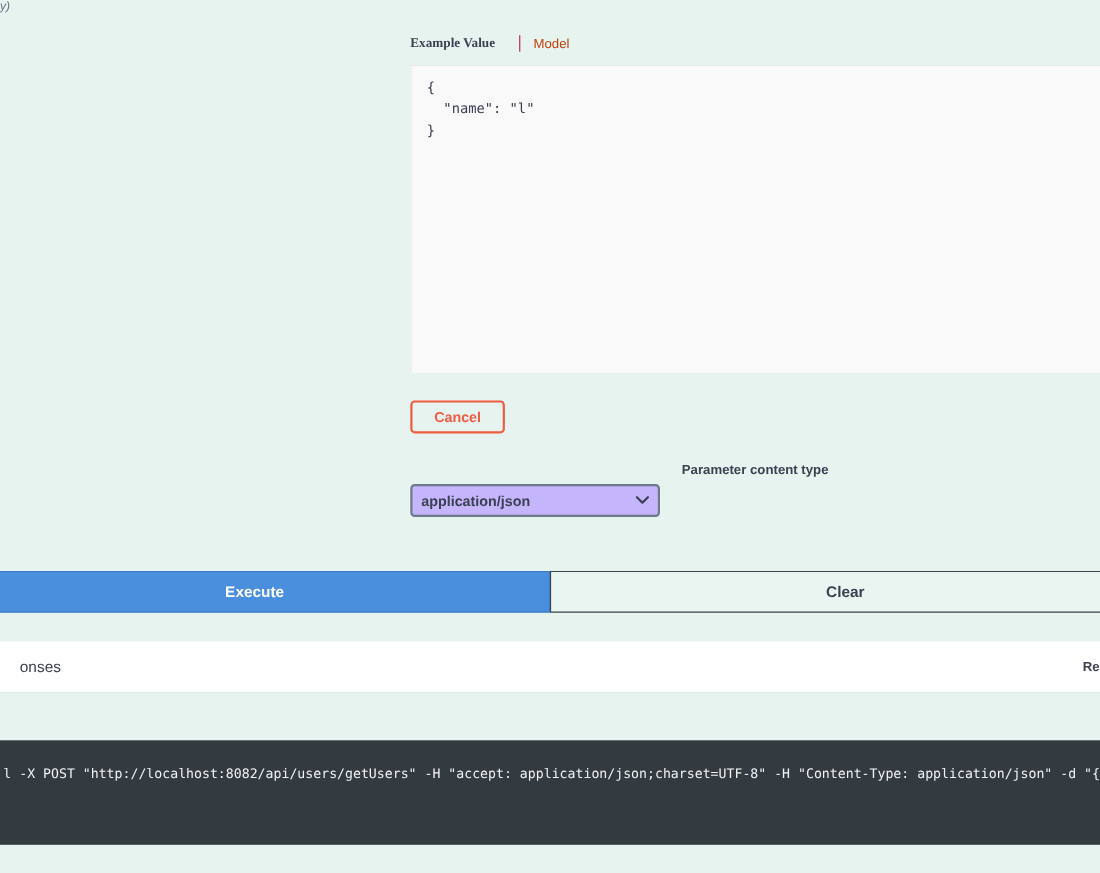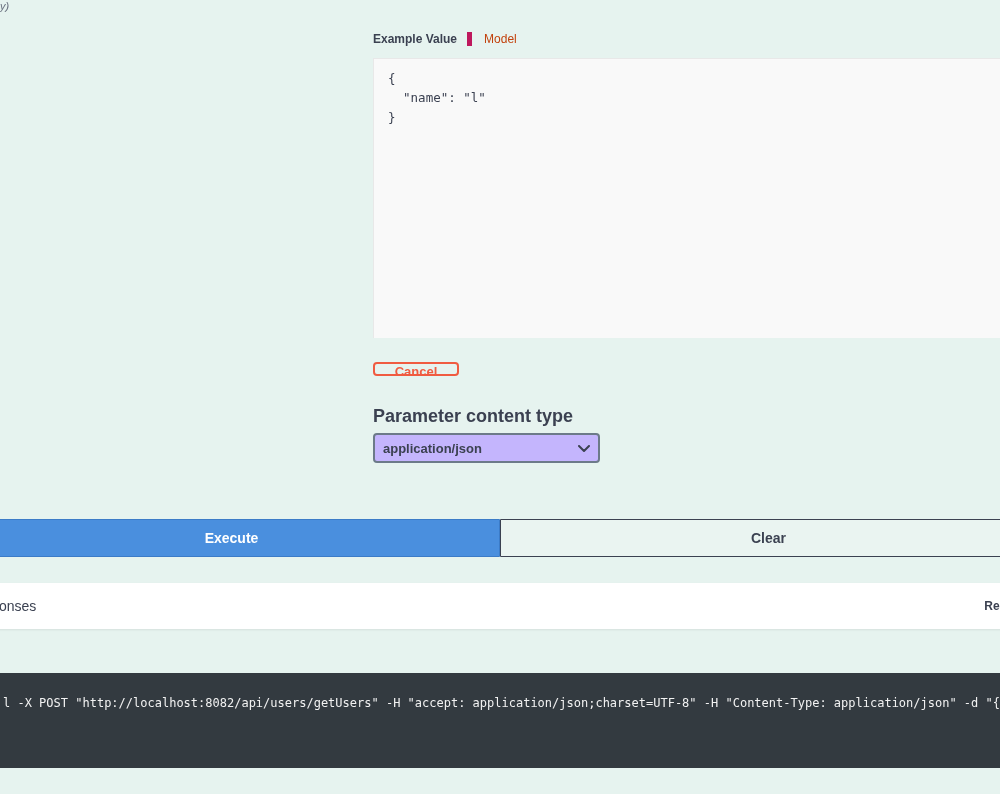--- a/index.html
+++ b/index.html
@@ -53,22 +53,23 @@
   .tabs {
     display: flex;
     align-items: center;
     gap: 12px;
     margin-top: 28px;
     font-size: 12px;
   }
   .tab-active {
     font-weight: 700;
     color: #3b4151;
-    padding-right: 10px;
-    border-right: 5px solid #be185d;
+    padding-right: 22px;
+    border-right: 1px solid #be185d;
+    font-family: Liberation Serif, serif;
   }
   .tab-inactive {
     color: #c2410c;
     cursor: pointer;
   }
 
   .body-textarea {
     margin-top: 12px;
     width: 627px;
     height: 280px;
@@ -82,35 +83,36 @@
     color: #3b4151;
     resize: none;
     outline: none;
     white-space: pre;
     line-height: 1.55;
   }
 
   .cancel-btn {
     margin-top: 20px;
     width: 86px;
-    height: 14px;
+    height: 30px;
     border: 2px solid #f05b41;
     border-radius: 4px;
     background: transparent;
     color: #f05b41;
     font-weight: 700;
     font-size: 13px;
     cursor: pointer;
   }
 
   .param-type-label {
     margin-top: 26px;
-    font-size: 18px;
-    font-weight: 700;
-    color: #3b4151;
+    font-size: 12px;
+    font-weight: 700;
+    color: #3b4151;
+    text-align: center;
   }
 
   .select-wrap {
     margin-top: 6px;
     position: relative;
     width: 227px;
   }
   .content-select {
     width: 227px;
     height: 30px;
@@ -170,20 +172,21 @@
     background: #ffffff;
     display: flex;
     align-items: center;
     justify-content: space-between;
     padding: 0 16px 0 36px;
     box-shadow: 0 1px 2px rgba(0,0,0,0.08);
   }
   .responses-left {
     font-size: 14px;
     color: #3b4151;
+    margin-left: 19px;
   }
   .responses-right {
     font-size: 12px;
     font-weight: 700;
     color: #3b4151;
   }
 
   .curl-block {
     position: absolute;
     left: -37px;

